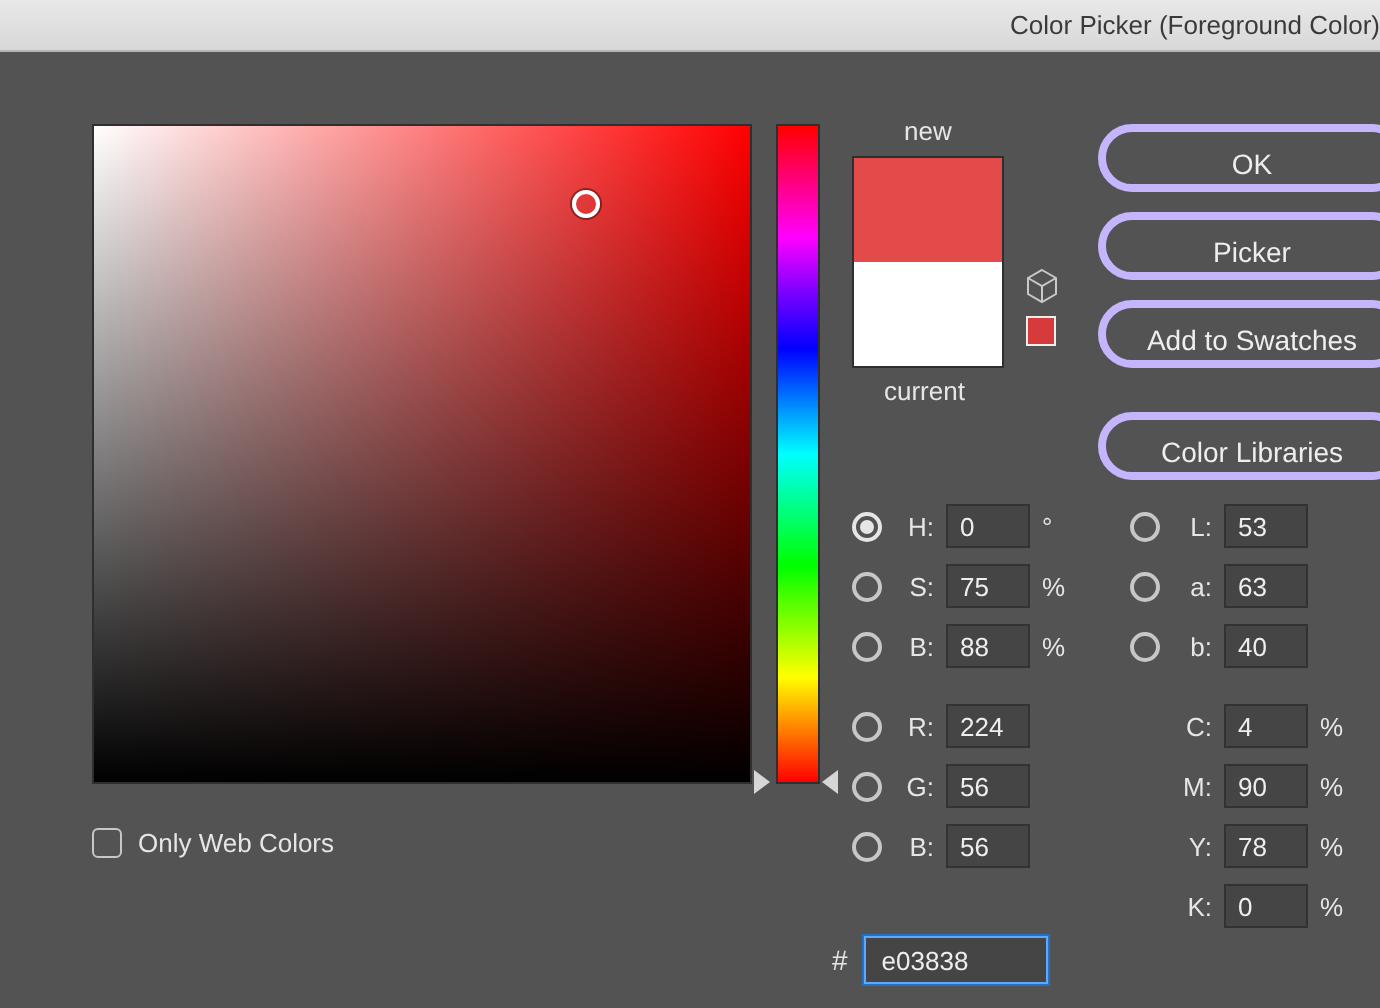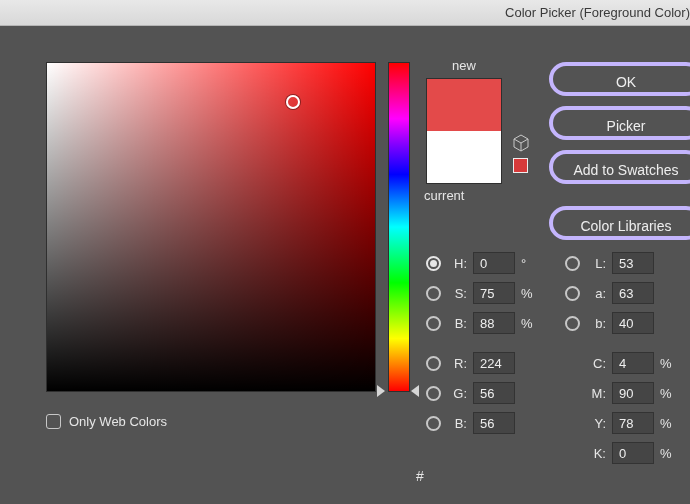--- a/index.html
+++ b/index.html
@@ -78,21 +78,21 @@
   .hue-arrow.right {
     left: 383px;
     border-top: 6px solid transparent;
     border-bottom: 6px solid transparent;
     border-right: 8px solid #d6d6d6;
   }
 
   
   .swatch-label { position:absolute; color:#e6e6e6; font-size:13px; }
   .swatch-label.new { left: 424px; top: 32px; }
-  .swatch-label.current { left: 396px; top: 162px; }
+  .swatch-label.current { left: 414px; top: 162px; }
   .swatch-box {
     position: absolute;
     left: 398px;
     top: 52px;
     width: 76px;
     height: 106px;
     border: 1px solid #2f2f2f;
   }
   .swatch-new, .swatch-current { position:absolute; left:0; right:0; height:50%; }
   .swatch-new { top:0; }
@@ -309,20 +309,21 @@
       <span class="spacer-col"></span>
       <span class="nolabel-radio-space"></span>
       <span class="lbl">K:</span>
       <input class="num" value="0" style="">
       <span class="unit">%</span>
     </div>
   </div>
 
   <div class="hex-row">
     <span class="hash">#</span>
+    <input class="hex-input" value="e03838" style="">
   </div>
 
   <div class="webonly">
     <span class="chk"></span>
     <span>Only Web Colors</span>
   </div>
 
 </div>
 
 </body></html>

